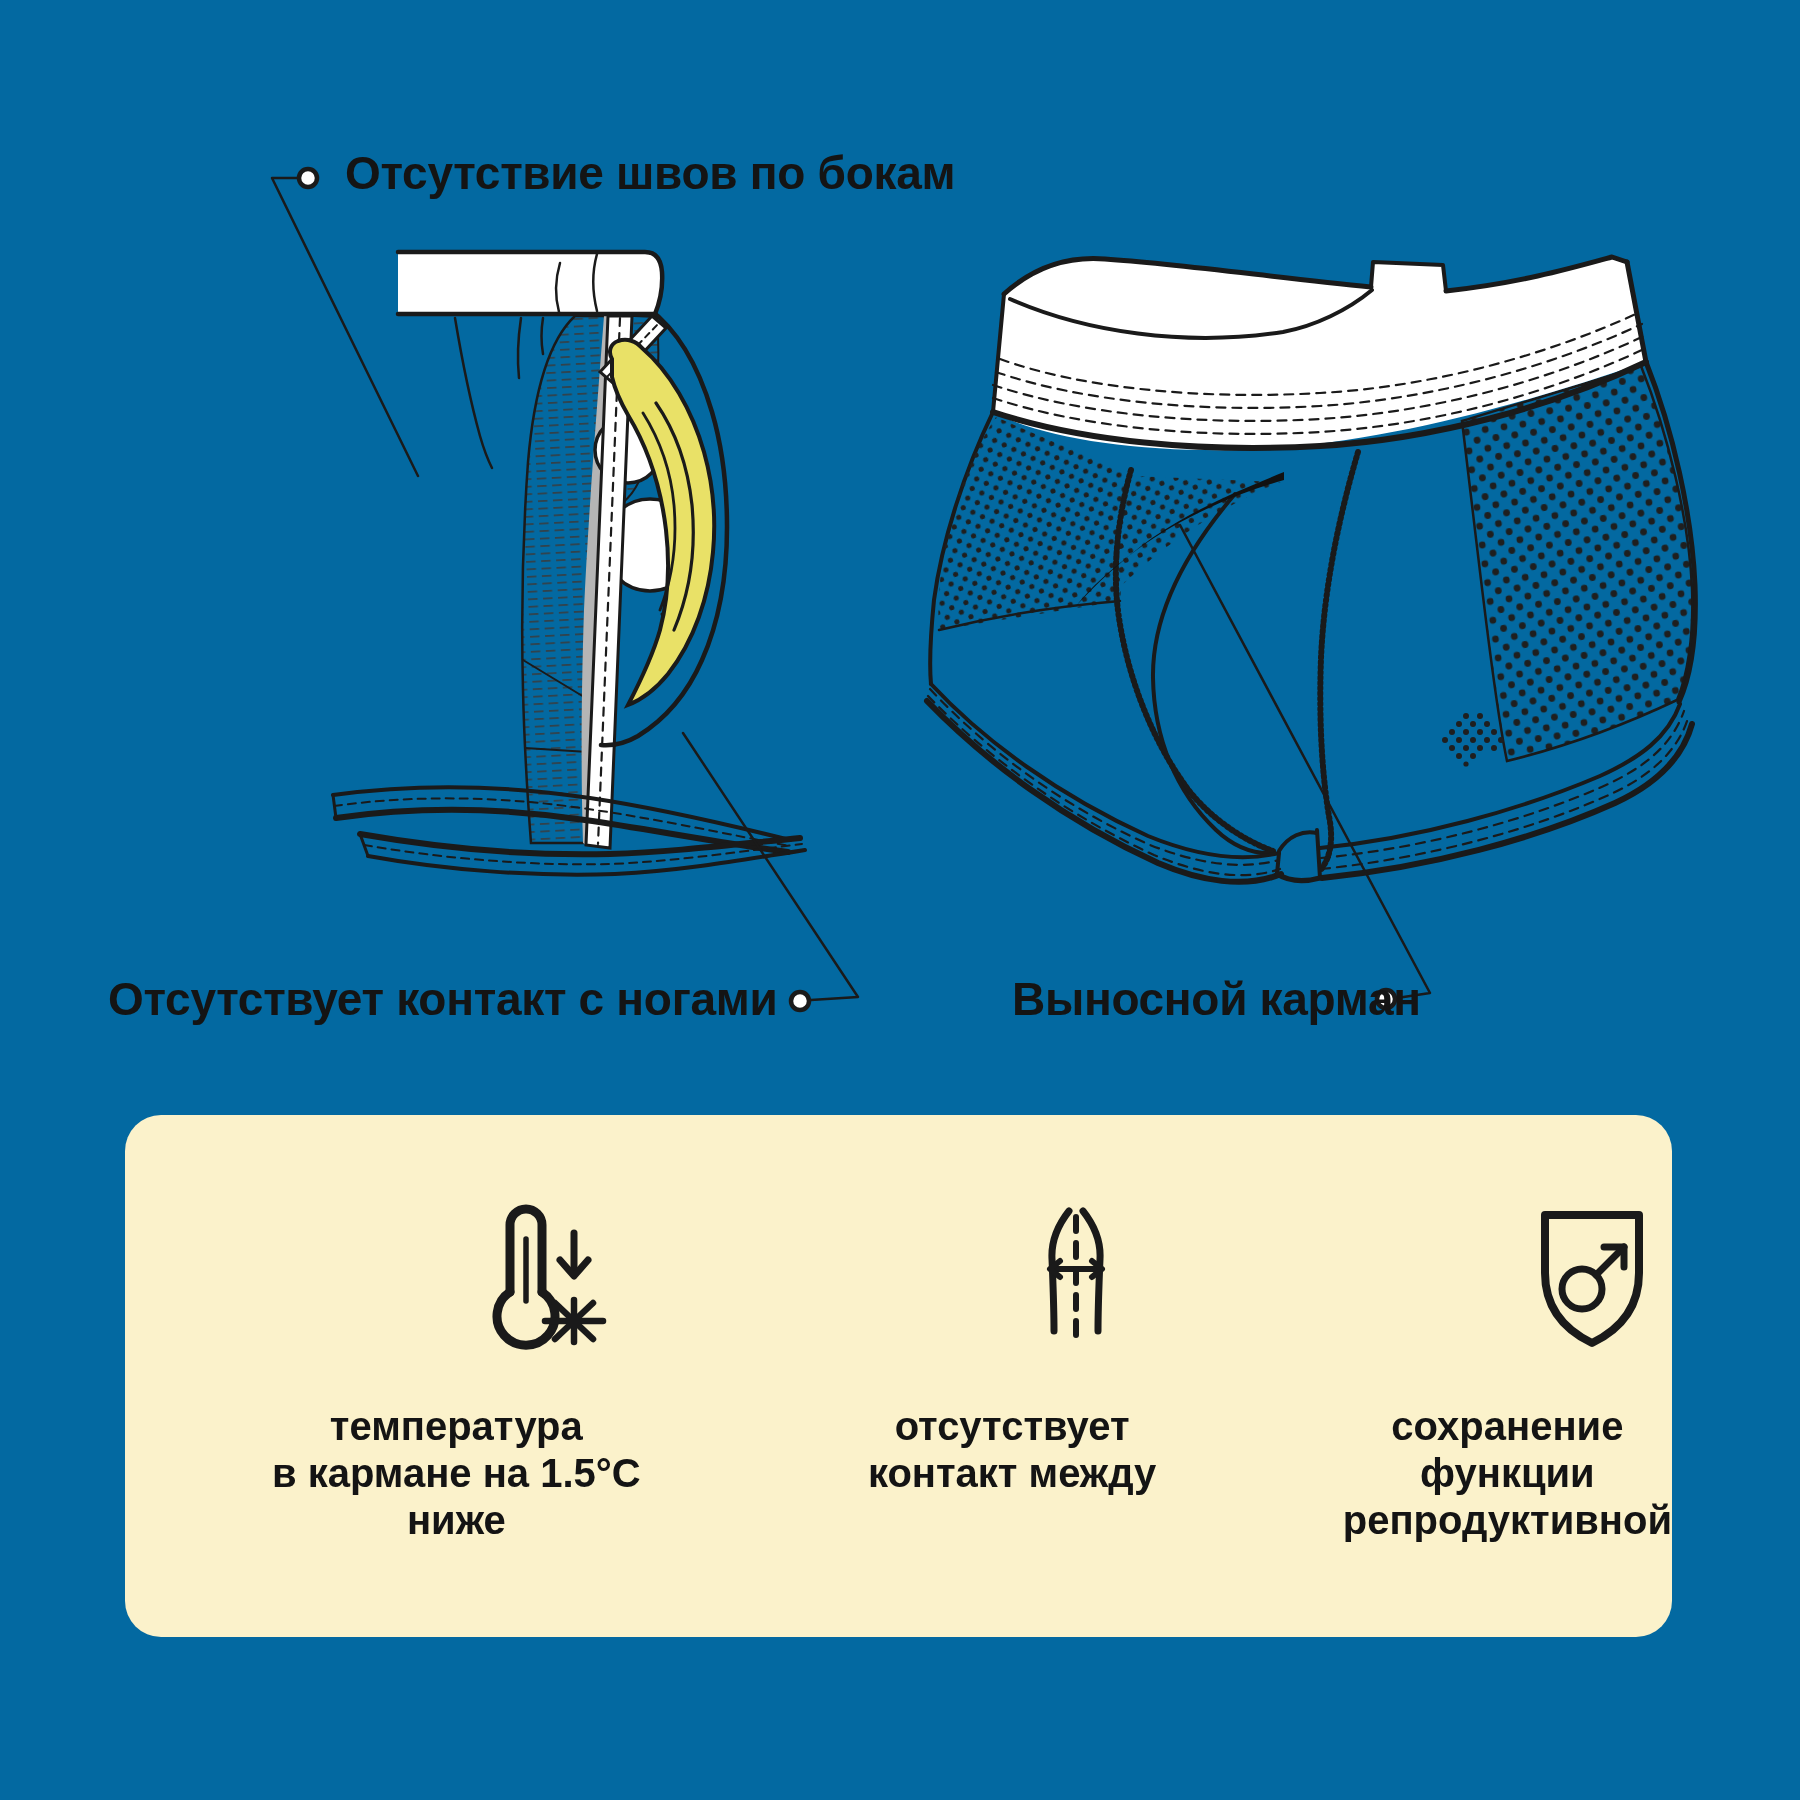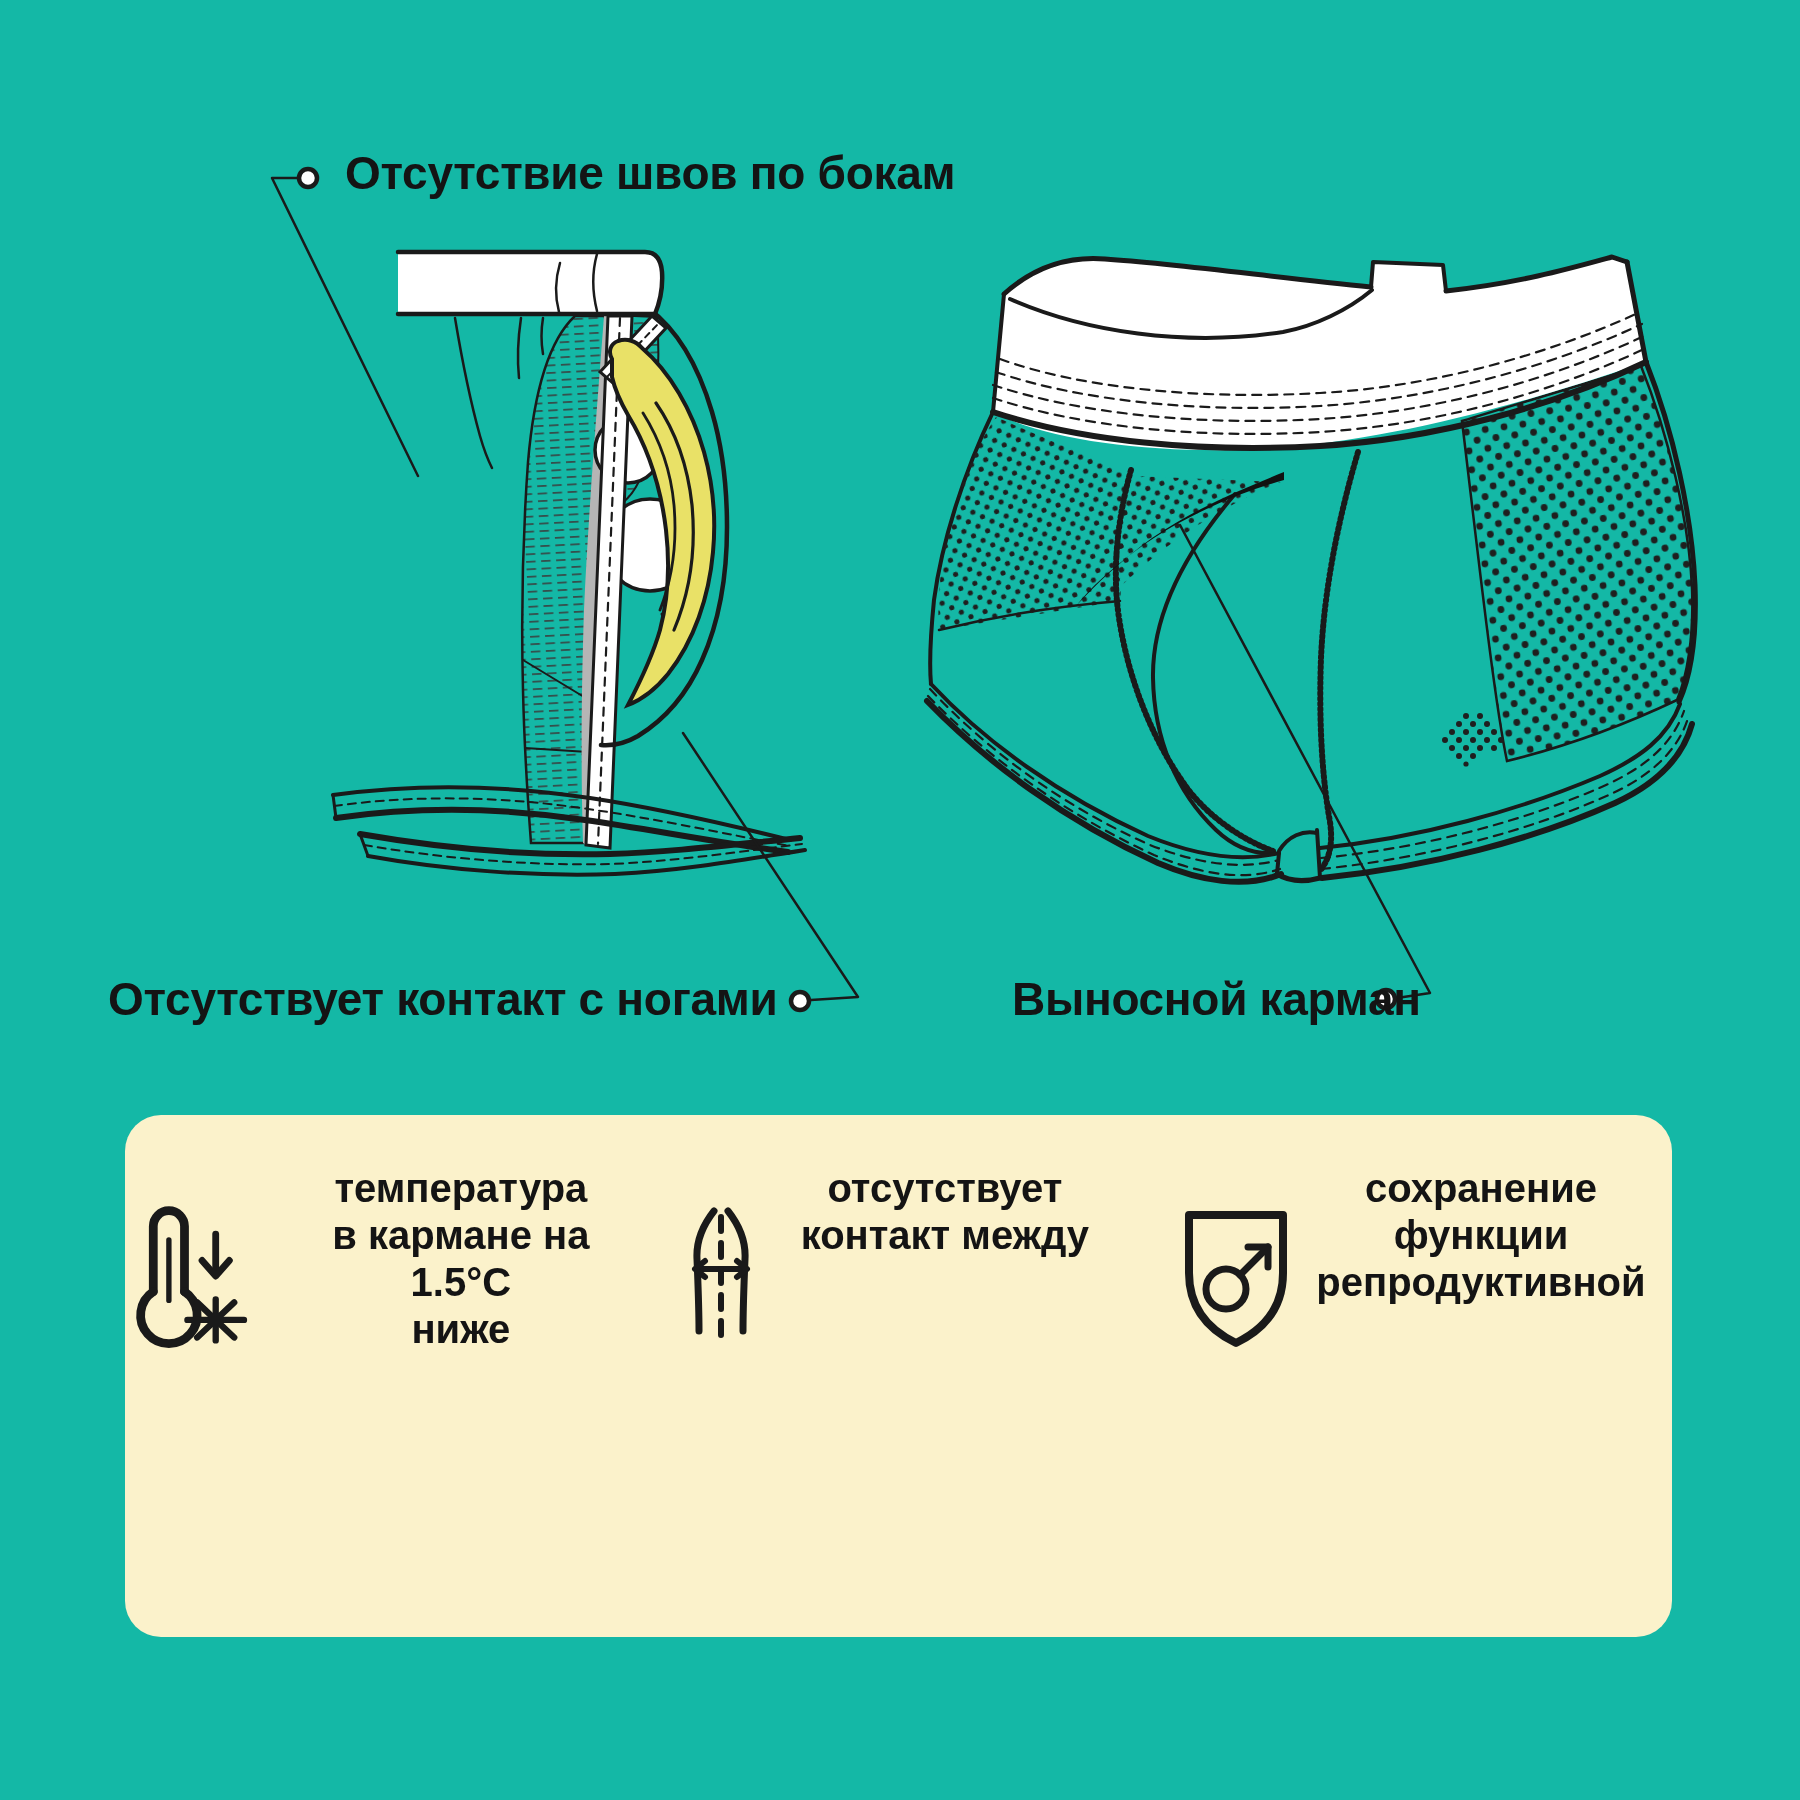--- a/index.html
+++ b/index.html
@@ -1,25 +1,25 @@
 <!DOCTYPE html>
 <html style="--panel-bg: #FBF2CB; --banana: #E9E167; --shadow-gray: #B5B5B5; --line: #1A1A1A; --text: #141414;"><head>
 <meta charset="utf-8">
 <style>
   html,body{margin:0;padding:0;background:#fff;}
-  .canvas{position:relative;width:1800px;height:1800px;background:#14b8a6;overflow:hidden;
+  .canvas{position:relative;width:1800px;height:1800px;background:#0369a1;overflow:hidden;
           font-family:"Liberation Sans", sans-serif;color:var(--text,#141414);}
   .art{position:absolute;left:0;top:0;width:1800px;height:1800px;}
   .label{position:absolute;font-size:46px;font-weight:600;letter-spacing:-.3px;white-space:nowrap;}
   .label-top{left:345px;top:146px;}
   .label-left{left:108px;top:972px;}
   .label-right{left:1012px;top:972px;}
   .panel{position:absolute;left:125px;top:1115px;width:1547px;height:522px;
          background:var(--panel-bg,#FBF2CB);border-radius:36px;display:flex;}
-  .feature{flex:1 1 0;display:flex;flex-direction:row;align-items:flex-start;}
+  .feature{flex:1 1 0;display:flex;flex-direction:column;align-items:flex-end;}
   .feature svg{margin-top:88px;display:block;}
   .caption{margin-top:50px;font-size:40px;line-height:47px;font-weight:700;text-align:center;}
   svg .ln{stroke:var(--line,#1A1A1A);fill:none;stroke-linecap:round;stroke-linejoin:round;}
 </style>
 </head>
 <body>
 
 <div class="canvas">
 
   <svg class="art" viewBox="0 0 1800 1800">

